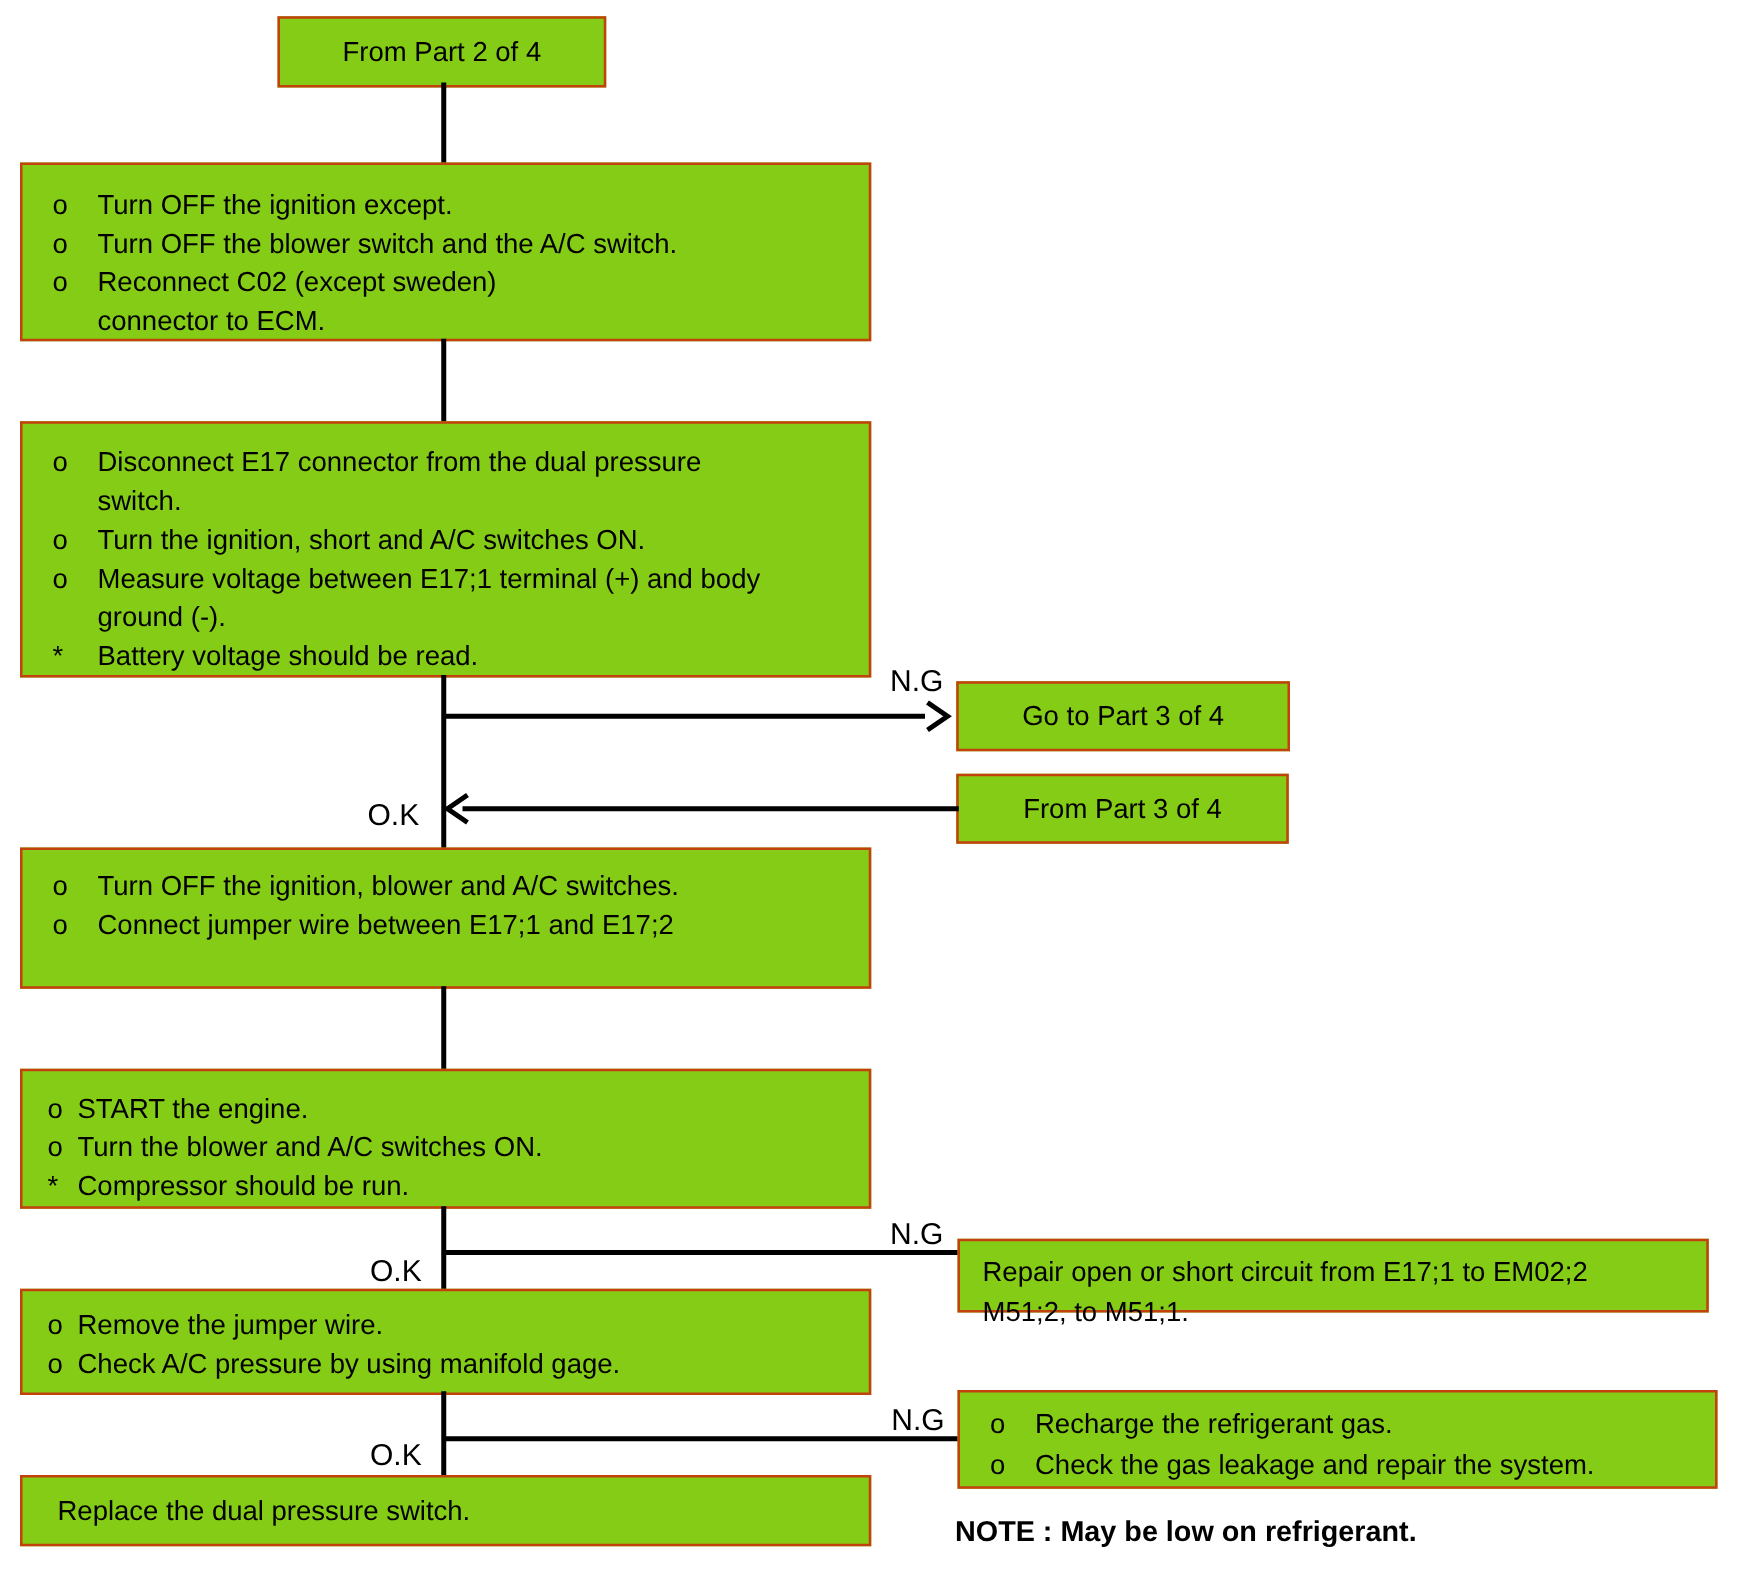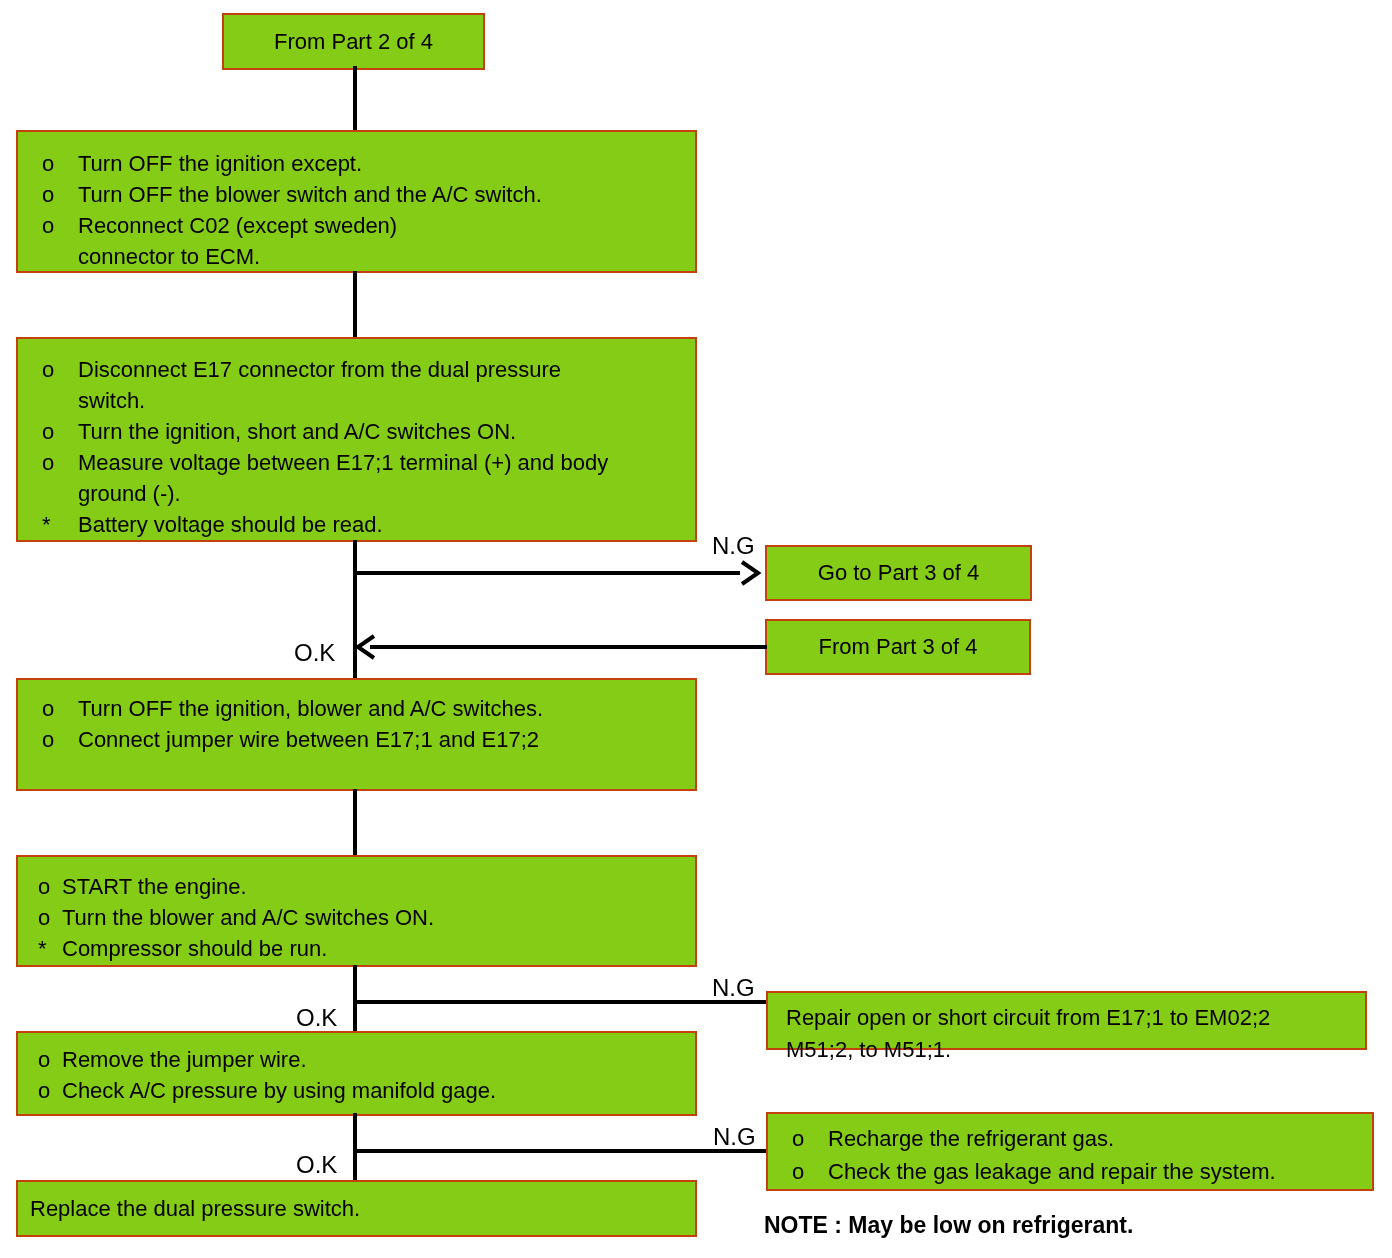--- a/index.html
+++ b/index.html
@@ -22,21 +22,21 @@
   .plainline { font-size:22px; line-height:32px; }
   .edge-label { position:absolute; font-size:24px; line-height:24px; }
   .note { position:absolute; font-size:23px; font-weight:bold; }
   .pad1 { padding:16px 8px 0 24px; }
   .pad2 { padding:15px 8px 0 24px; }
   .pad3 { padding:13px 8px 0 24px; }
   .pad4 { padding:14px 8px 0 20px; }
   .pad5 { padding:11px 8px 0 20px; }
   .padng1 { padding:9px 8px 0 18px; }
   .padng2 { padding:8px 8px 0 24px; line-height:33px; }
-  .final-box { display:flex; align-items:center; padding-left:12px; font-size:22px; }
+  .final-box { display:flex; align-items:center; padding-left:28px; font-size:22px; }
   svg.arrow { position:absolute; }
 </style>
 </head>
 <body>
 
 <div class="canvas">
 
   <div class="box center label-box" style="left:222px; top:13px; width:263px; height:57px;">
     <span>From Part 2 of 4</span>
   </div>

